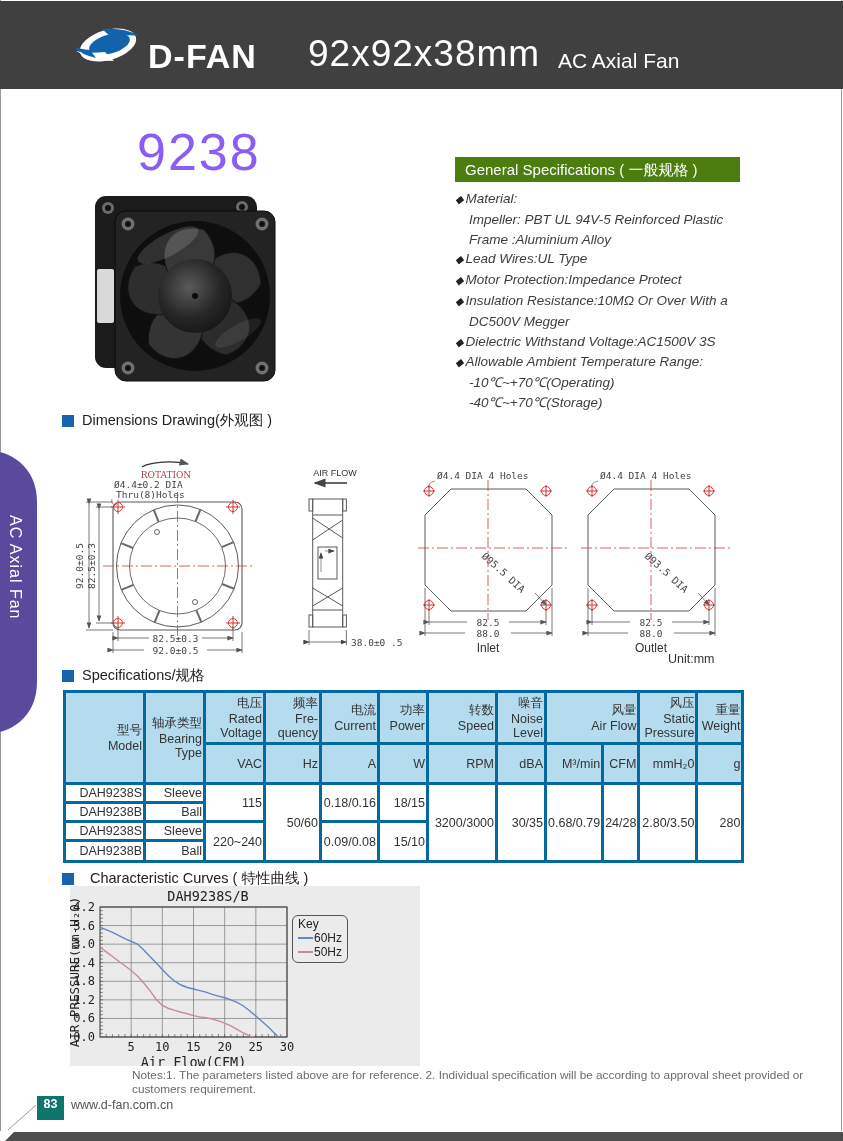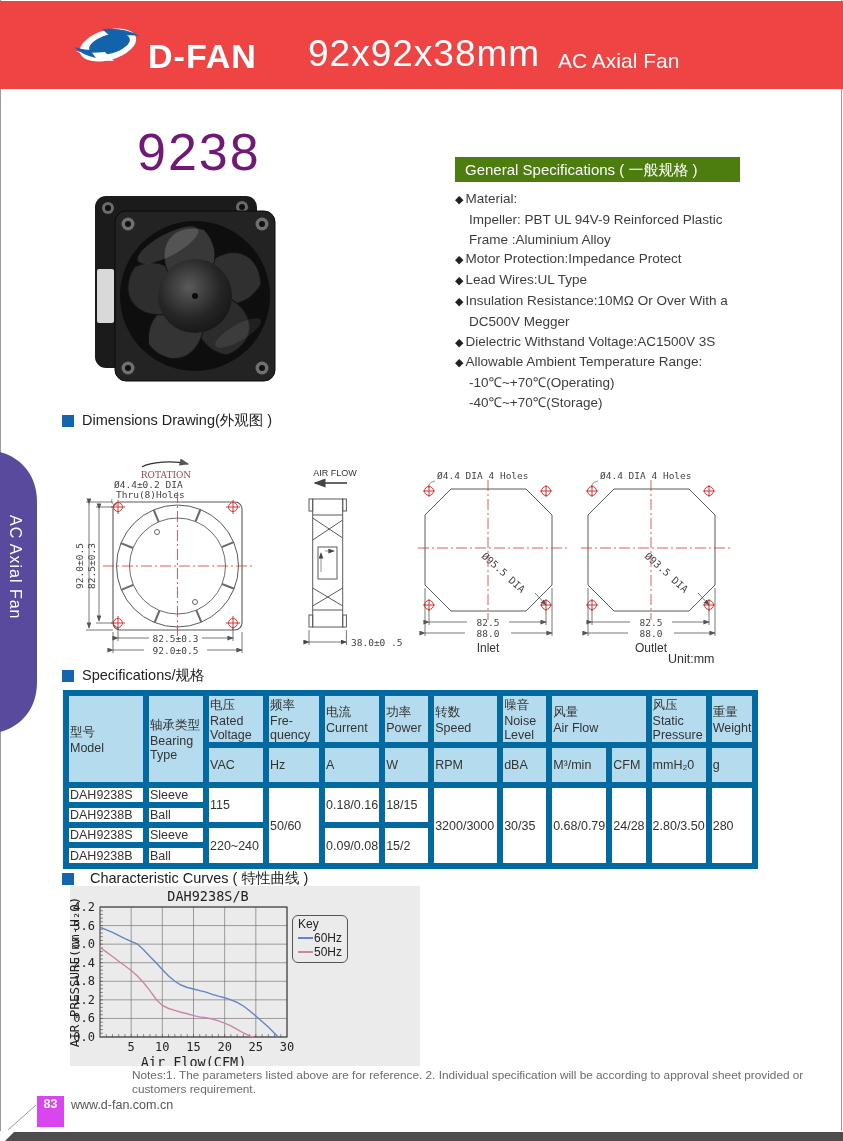--- a/index.html
+++ b/index.html
@@ -8,61 +8,61 @@
   .abs{position:absolute;}
   .edge{position:absolute;top:0;width:1px;height:1131px;background:#9a9a9a;}
   
   .topbar{left:0;top:1px;width:843px;height:88px;background:#1263ab;}
   .brand{left:148px;top:36px;color:#fff;font-size:34px;font-weight:bold;letter-spacing:1px;}
   .sizetitle{left:308px;top:32px;color:#fff;font-size:37px;font-weight:400;letter-spacing:1px;}
   .subtitle{left:558px;top:48px;color:#fff;font-size:21px;font-weight:400;}
   
   .tabtext{left:6px;top:515px;color:#fff;font-size:16px;writing-mode:vertical-rl;letter-spacing:1px;}
   
-  .model{left:137px;top:122px;font-size:52px;color:#701a75;letter-spacing:2px;}
+  .model{left:137px;top:122px;font-size:52px;color:#8b5cf6;letter-spacing:2px;}
   
   .gsbar{left:455px;top:157px;width:285px;height:25px;background:#0d6bb4;color:#fff;
          font-size:15px;line-height:25px;padding-left:10px;box-sizing:border-box;}
   .gs-items{left:455px;top:189px;width:382px;font-size:13.5px;line-height:19.8px;color:#3d3d3d;}
-  .gs-line{padding-left:14px;}
+  .gs-line{padding-left:14px;font-style:italic;}
   .gs-line.b{padding-left:0;}
   .diamond{font-size:11px;margin-right:2px;color:#222;}
   
   .sect{font-size:14.5px;color:#222;display:flex;align-items:center;}
   .bullet{display:inline-block;width:12px;height:12px;background:#1465ae;margin-right:8px;}
   
   .spec-table{left:63px;top:690px;border-collapse:collapse;table-layout:fixed;font-size:12.5px;color:#333;}
-  .spec-table td,.spec-table th{border:6px solid #0369a1;text-align:left;vertical-align:middle;
+  .spec-table td,.spec-table th{border:3px solid #0369a1;text-align:right;vertical-align:middle;
         font-weight:400;white-space:pre-line;padding:0 1px;box-sizing:border-box;}
   .spec-table .thead{background:#b5dcee;}
   
   .chart-panel{left:70px;top:886px;width:350px;height:180px;background:#ebebeb;}
   .legend{position:absolute;left:222px;top:29px;border:1px solid #555;border-radius:6px;
           padding:1px 5px 3px 5px;font-size:12px;color:#222;background:#ebebeb;}
   .legend-row{display:flex;align-items:center;justify-content:flex-end;line-height:14px;}
   .sw{display:inline-block;width:15px;height:2px;margin-right:1px;}
   
   .notes{left:132px;top:1068px;width:710px;font-size:11.8px;color:#6b6b6b;}
-  .pagenum{left:37px;top:1096px;width:27px;height:31px;background:#d946ef;color:#fff;
+  .pagenum{left:37px;top:1096px;width:27px;height:24px;background:#0f766e;color:#fff;
            font-size:12.5px;font-weight:bold;text-align:center;line-height:17px;}
   .site{left:71px;top:1098px;font-size:12.5px;color:#555;}
   .unitmm{left:668px;top:652px;font-size:12.5px;color:#333;}
   svg text{font-family:"DejaVu Sans Mono",monospace;}
   svg .sans{font-family:"Liberation Sans",sans-serif;}
   svg .serif{font-family:"DejaVu Serif",serif;}
 </style>
 </head>
 <body>
 
 <div class="page">
 
   <div class="edge" style="left:0;"></div>
   <div class="edge" style="left:841px;"></div>
 
-  <div class="abs topbar" style="background: #ef4444; text-decoration: underline;">
+  <div class="abs topbar" style="background: #404040; text-decoration: underline;">
     <svg class="abs" style="left:72px;top:20px;" width="72" height="48" viewBox="0 0 72 48">
       <ellipse cx="36" cy="24" rx="29" ry="15" fill="#ffffff" transform="rotate(-16 36 24)"></ellipse>
       <ellipse cx="37.5" cy="23.2" rx="21" ry="9.5" fill="#1263ab" transform="rotate(-16 37.5 23.2)"></ellipse>
       <path d="M4,30 Q20,40 42,40 L33,31 Q15,33 4,30 Z" fill="#ffffff"></path>
       <path d="M68,15 Q52,6 30,8 L39,16 Q57,13 68,15 Z" fill="#1263ab"></path>
       <path d="M2,26 Q10,34 24,37 L18,29 Q8,28 2,26 Z" fill="#1263ab"></path>
     </svg>
     <div class="abs brand">D-FAN</div>
     <div class="abs sizetitle">92x92x38mm</div>
     <div class="abs subtitle">AC Axial Fan</div>
@@ -120,24 +120,24 @@
       <ellipse cx="78" cy="52" rx="34" ry="11" fill="#ffffff" opacity="0.14" transform="rotate(-28 78 52)"></ellipse>
       <ellipse cx="148" cy="140" rx="26" ry="8" fill="#ffffff" opacity="0.08" transform="rotate(-30 148 140)"></ellipse>
     </g>
     <circle cx="105" cy="103" r="37" fill="url(#hubG)"></circle>
     <circle cx="105" cy="103" r="3" fill="#0b0b0b"></circle>
   </svg>
 
   <div class="abs gsbar" style="background: #4d7c0f;">General Specifications ( 一般规格 )</div>
   <div class="abs gs-items" id="gs-items">
       <div class="gs-line b"><span class="diamond">◆</span><span>Material:</span></div>
-      <div class="gs-line"><span>Impeller: PBT UL 94V-9 Reinforced Plastic</span></div>
+      <div class="gs-line"><span>Impeller: PBT UL 94V-5 Reinforced Plastic</span></div>
       <div class="gs-line"><span>Frame :Aluminium Alloy</span></div>
+      <div class="gs-line b"><span class="diamond">◆</span><span>Lead Wires:UL Type</span></div>
       <div class="gs-line b"><span class="diamond">◆</span><span>Motor Protection:Impedance Protect</span></div>
-      <div class="gs-line b"><span class="diamond">◆</span><span>Lead Wires:UL Type</span></div>
       <div class="gs-line b"><span class="diamond">◆</span><span>Insulation Resistance:10MΩ Or Over With a</span></div>
       <div class="gs-line"><span>DC500V Megger</span></div>
       <div class="gs-line b"><span class="diamond">◆</span><span>Dielectric Withstand Voltage:AC1500V 3S</span></div>
       <div class="gs-line b"><span class="diamond">◆</span><span>Allowable Ambient Temperature Range:</span></div>
       <div class="gs-line"><span>-10℃~+70℃(Operating)</span></div>
       <div class="gs-line"><span>-40℃~+70℃(Storage)</span></div>
     </div>
 
   <div class="abs sect" style="left:62px;top:411px;">
     <span class="bullet" style="background: rgb(20, 101, 174);"></span>
@@ -404,21 +404,21 @@
     </tr>
     <tr style="height:19px">
       <td>DAH9238B</td>
       <td>Ball</td>
     </tr>
     <tr style="height:19px">
       <td>DAH9238S</td>
       <td>Sleeve</td>
       <td rowspan="2">220~240</td>
       <td rowspan="2">0.09/0.08</td>
-      <td rowspan="2">15/2</td>
+      <td rowspan="2">15/10</td>
     </tr>
     <tr style="height:21px">
       <td>DAH9238B</td>
       <td>Ball</td>
     </tr>
   </tbody>
     </table>
 
   <div class="abs sect" style="left:62px;top:869px;gap:8px;">
     <span class="bullet" style="background: rgb(20, 101, 174);"></span>

